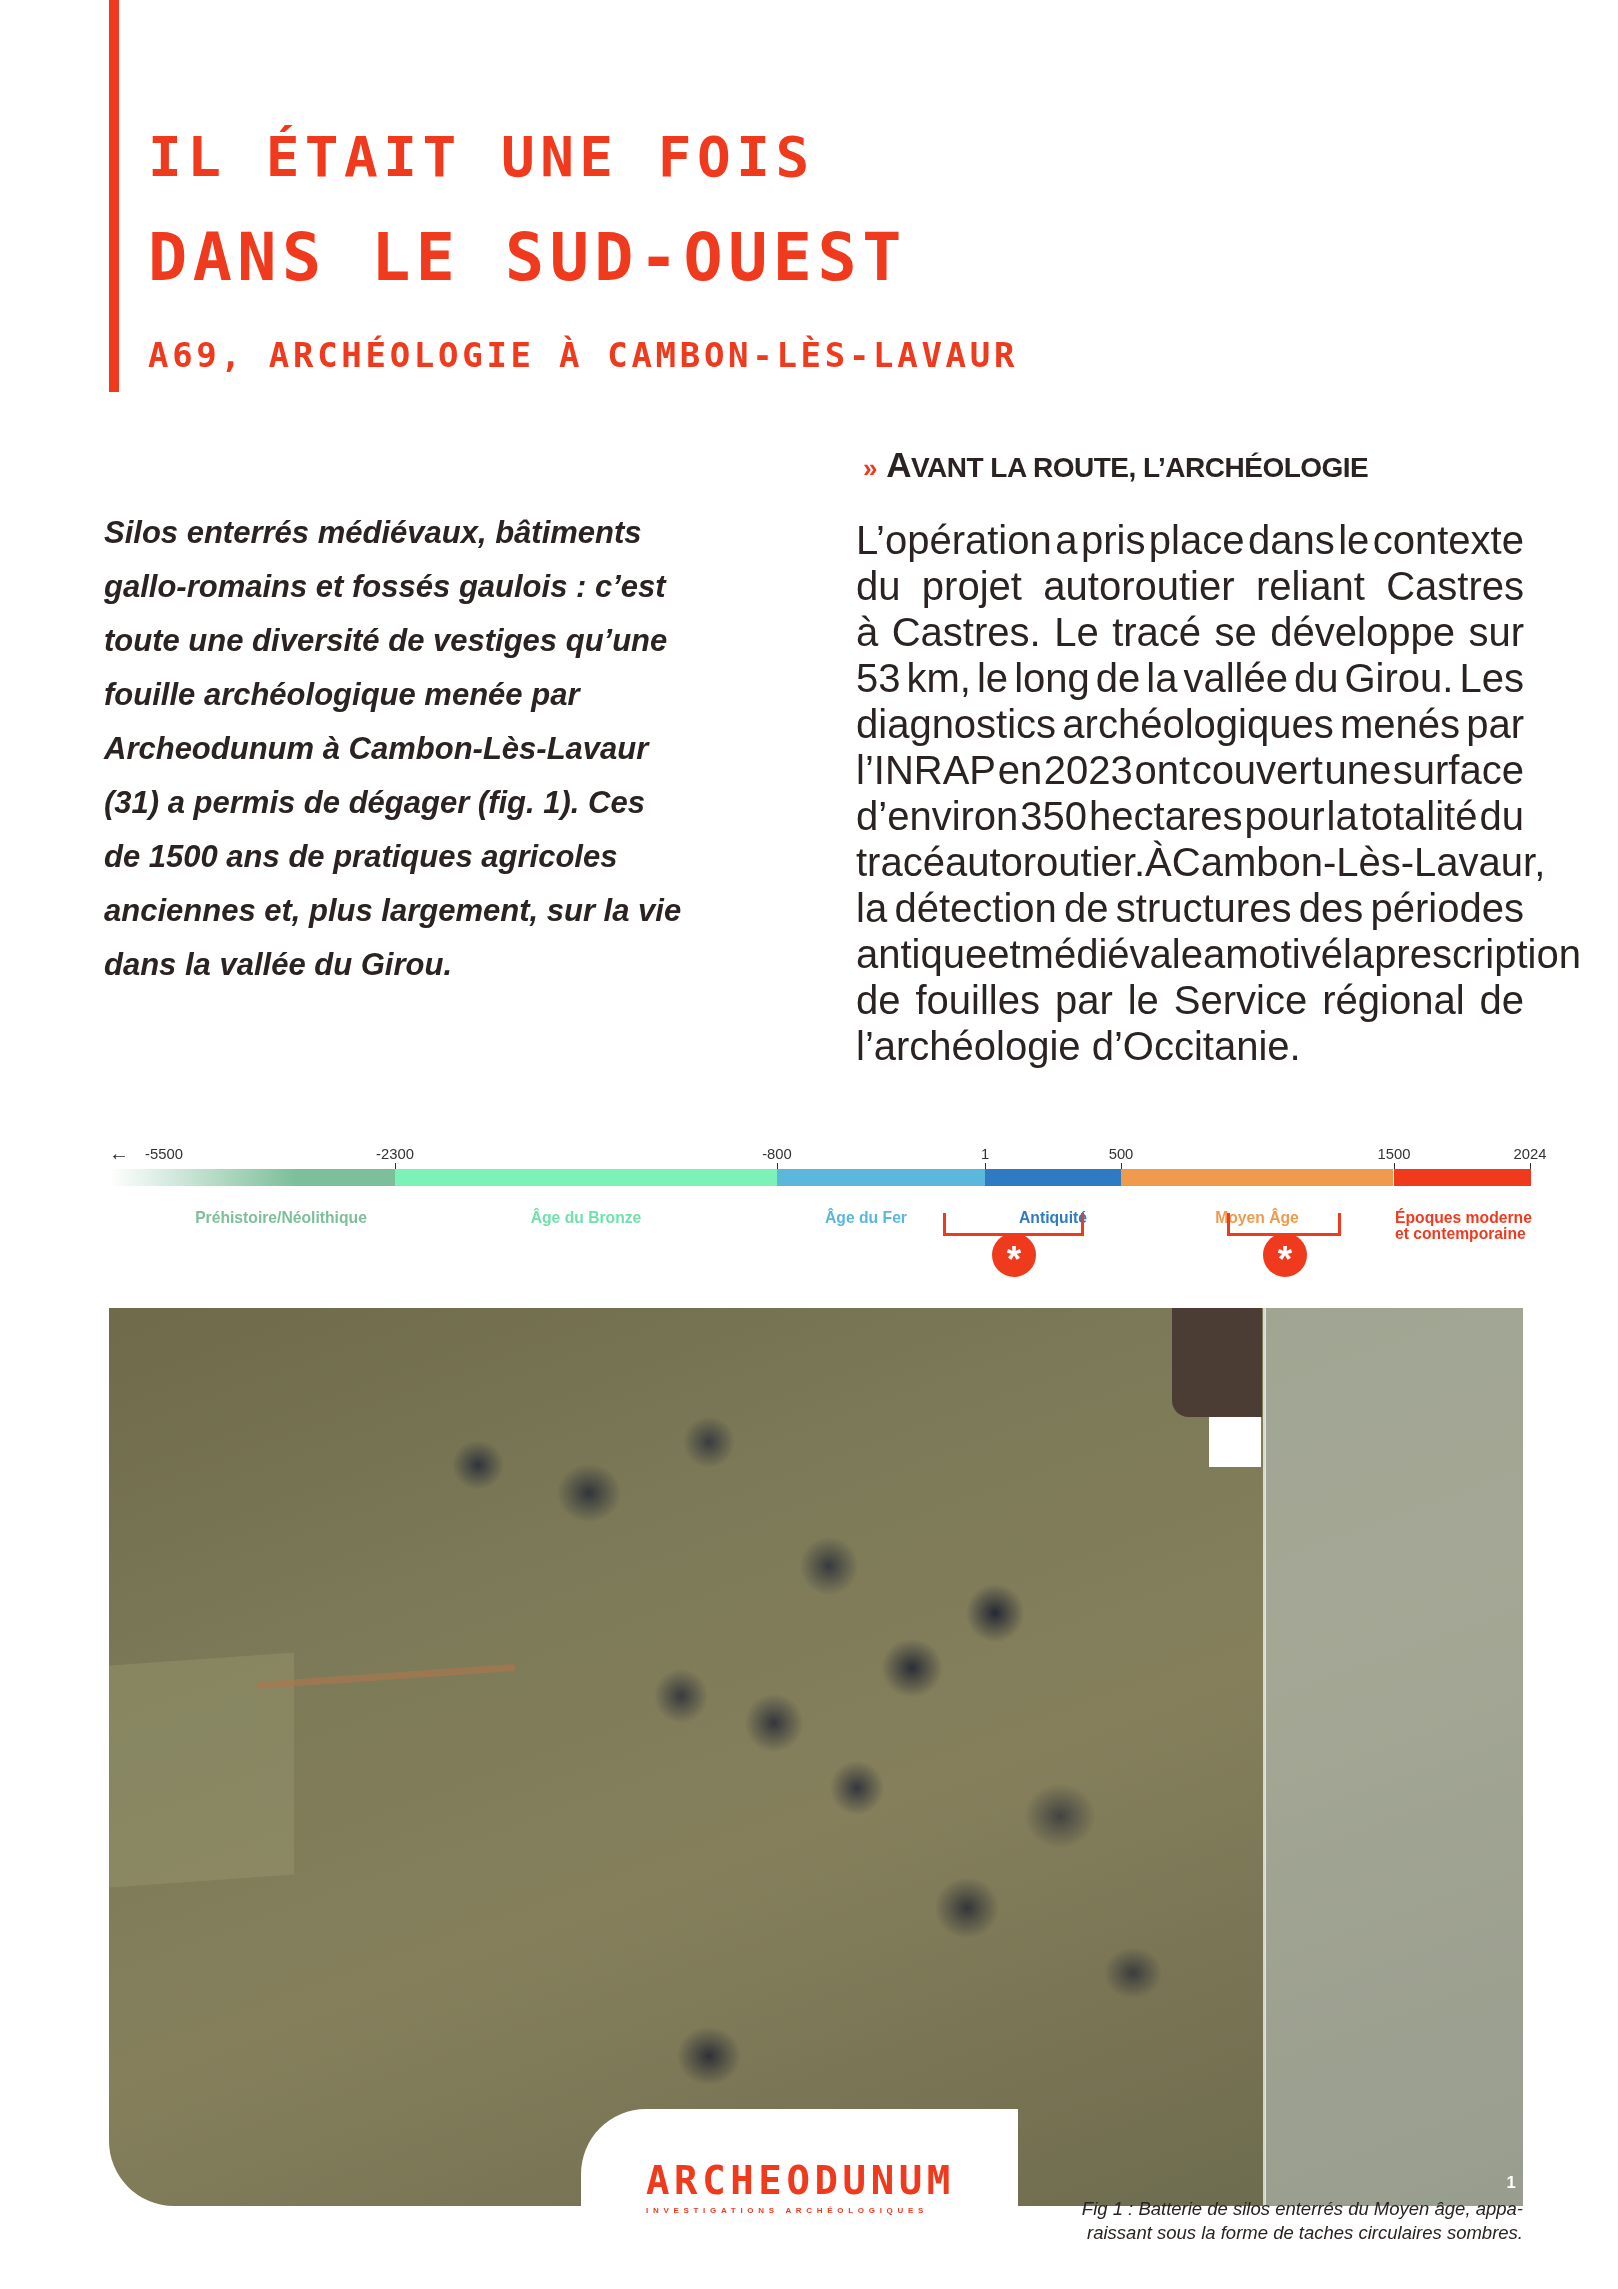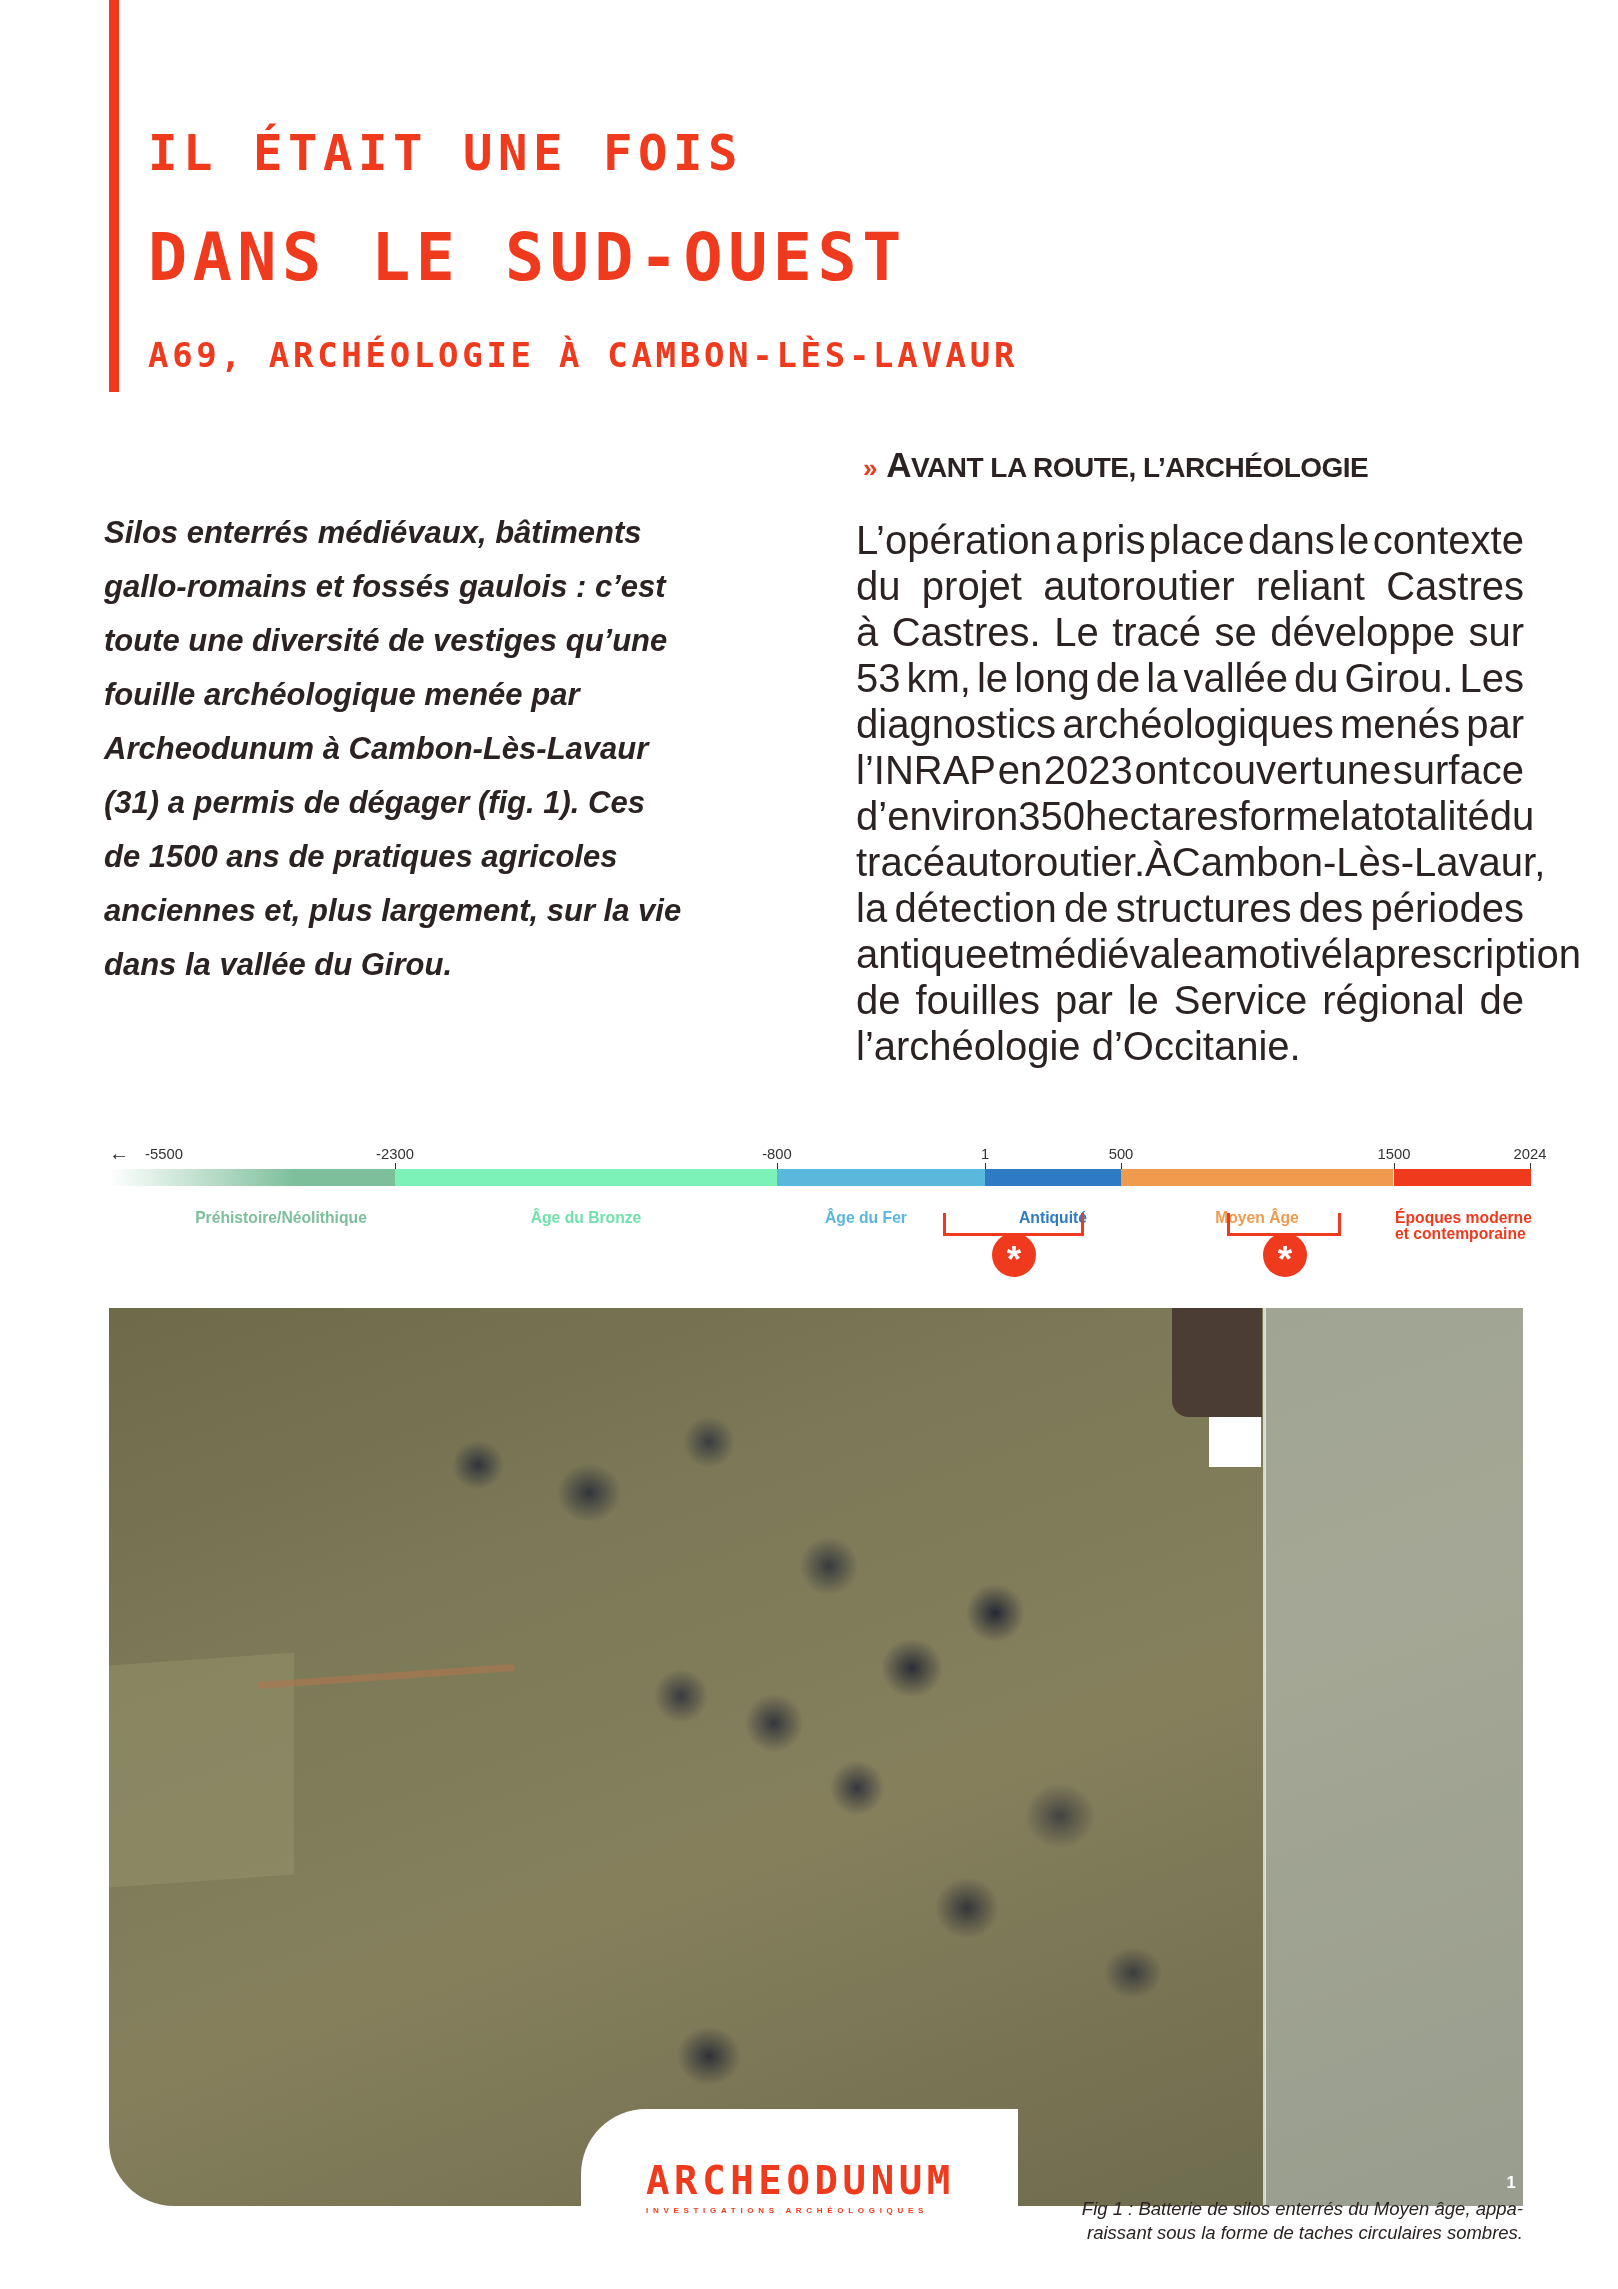--- a/index.html
+++ b/index.html
@@ -2,21 +2,21 @@
 <html style="font-size:14.8px"><head>
 <meta charset="utf-8">
 <style>
   html, body { margin:0; padding:0; }
   body { width:1619px; height:2290px; background:#ffffff; position:relative; overflow:hidden; font-family:"Liberation Sans", sans-serif; }
   .abs { position:absolute; }
 
   
   #red-bar { left:109px; top:0; width:10px; height:392px; background:#f03a1e; }
   .title { left:148px; color:#f03a1e; font-family:"DejaVu Sans Mono", monospace; font-weight:bold; text-transform:uppercase; letter-spacing:5.5px; white-space:nowrap; line-height:1; }
-  #title-line-1 { top:129px; font-size:49px; }
+  #title-line-1 { top:129px; font-size:56px; }
   #title-line-2 { top:225px; font-size:65px; }
   #subtitle { top:338px; font-size:34px; letter-spacing:3.7px; }
 
   
   #intro { left:104px; top:506px; width:646px; font-size:31px; font-weight:bold; font-style:italic; color:#2b2222; line-height:54px; }
   #intro .ln { display:block; white-space:nowrap; }
 
   
   #section-heading { left:863px; top:445px; font-size:35px; font-weight:bold; color:#2b2222; white-space:nowrap; letter-spacing:-0.5px; }
   #section-heading .arrow { color:#f03a1e; font-size:26px; margin-right:9.2px; }
@@ -140,21 +140,21 @@
       <span>2023</span>
       <span>ont</span>
       <span>couvert</span>
       <span>une</span>
       <span>surface</span>
     </div>
     <div class="ln">
       <span>d’environ</span>
       <span>350</span>
       <span>hectares</span>
-      <span>forme</span>
+      <span>pour</span>
       <span>la</span>
       <span>totalité</span>
       <span>du</span>
     </div>
     <div class="ln">
       <span>tracé</span>
       <span>autoroutier.</span>
       <span>À</span>
       <span>Cambon-Lès-Lavaur,</span>
     </div>

